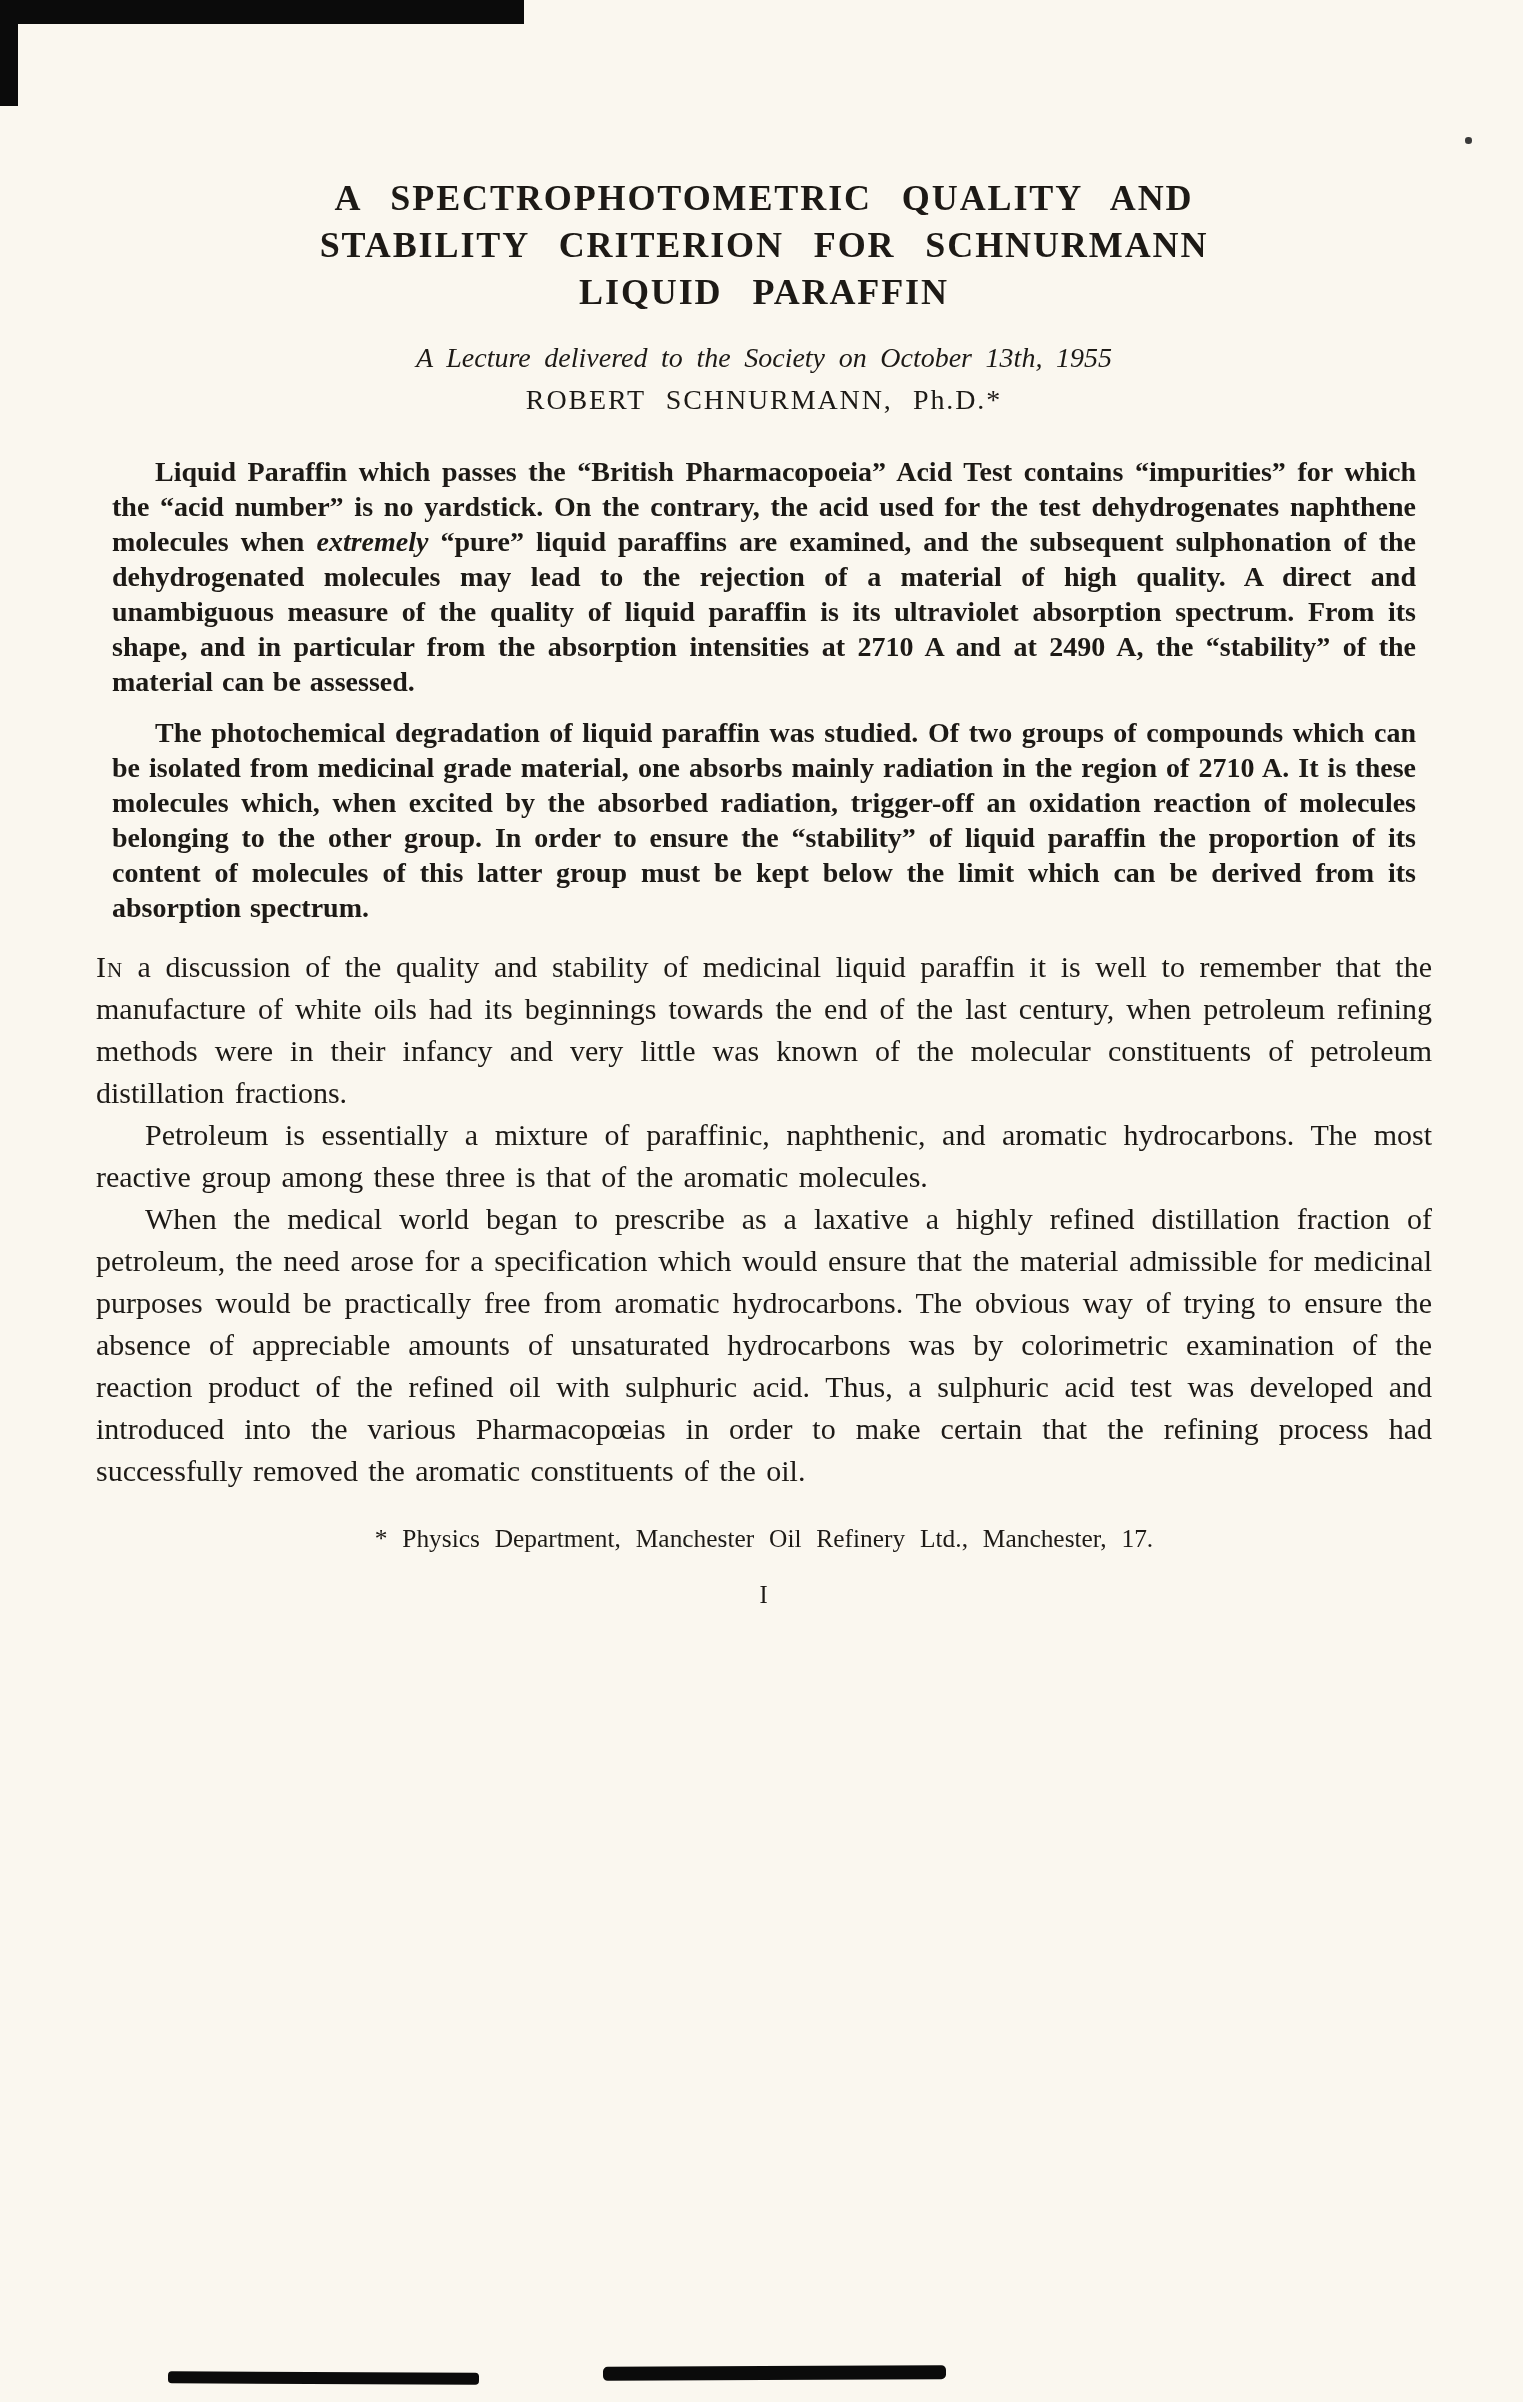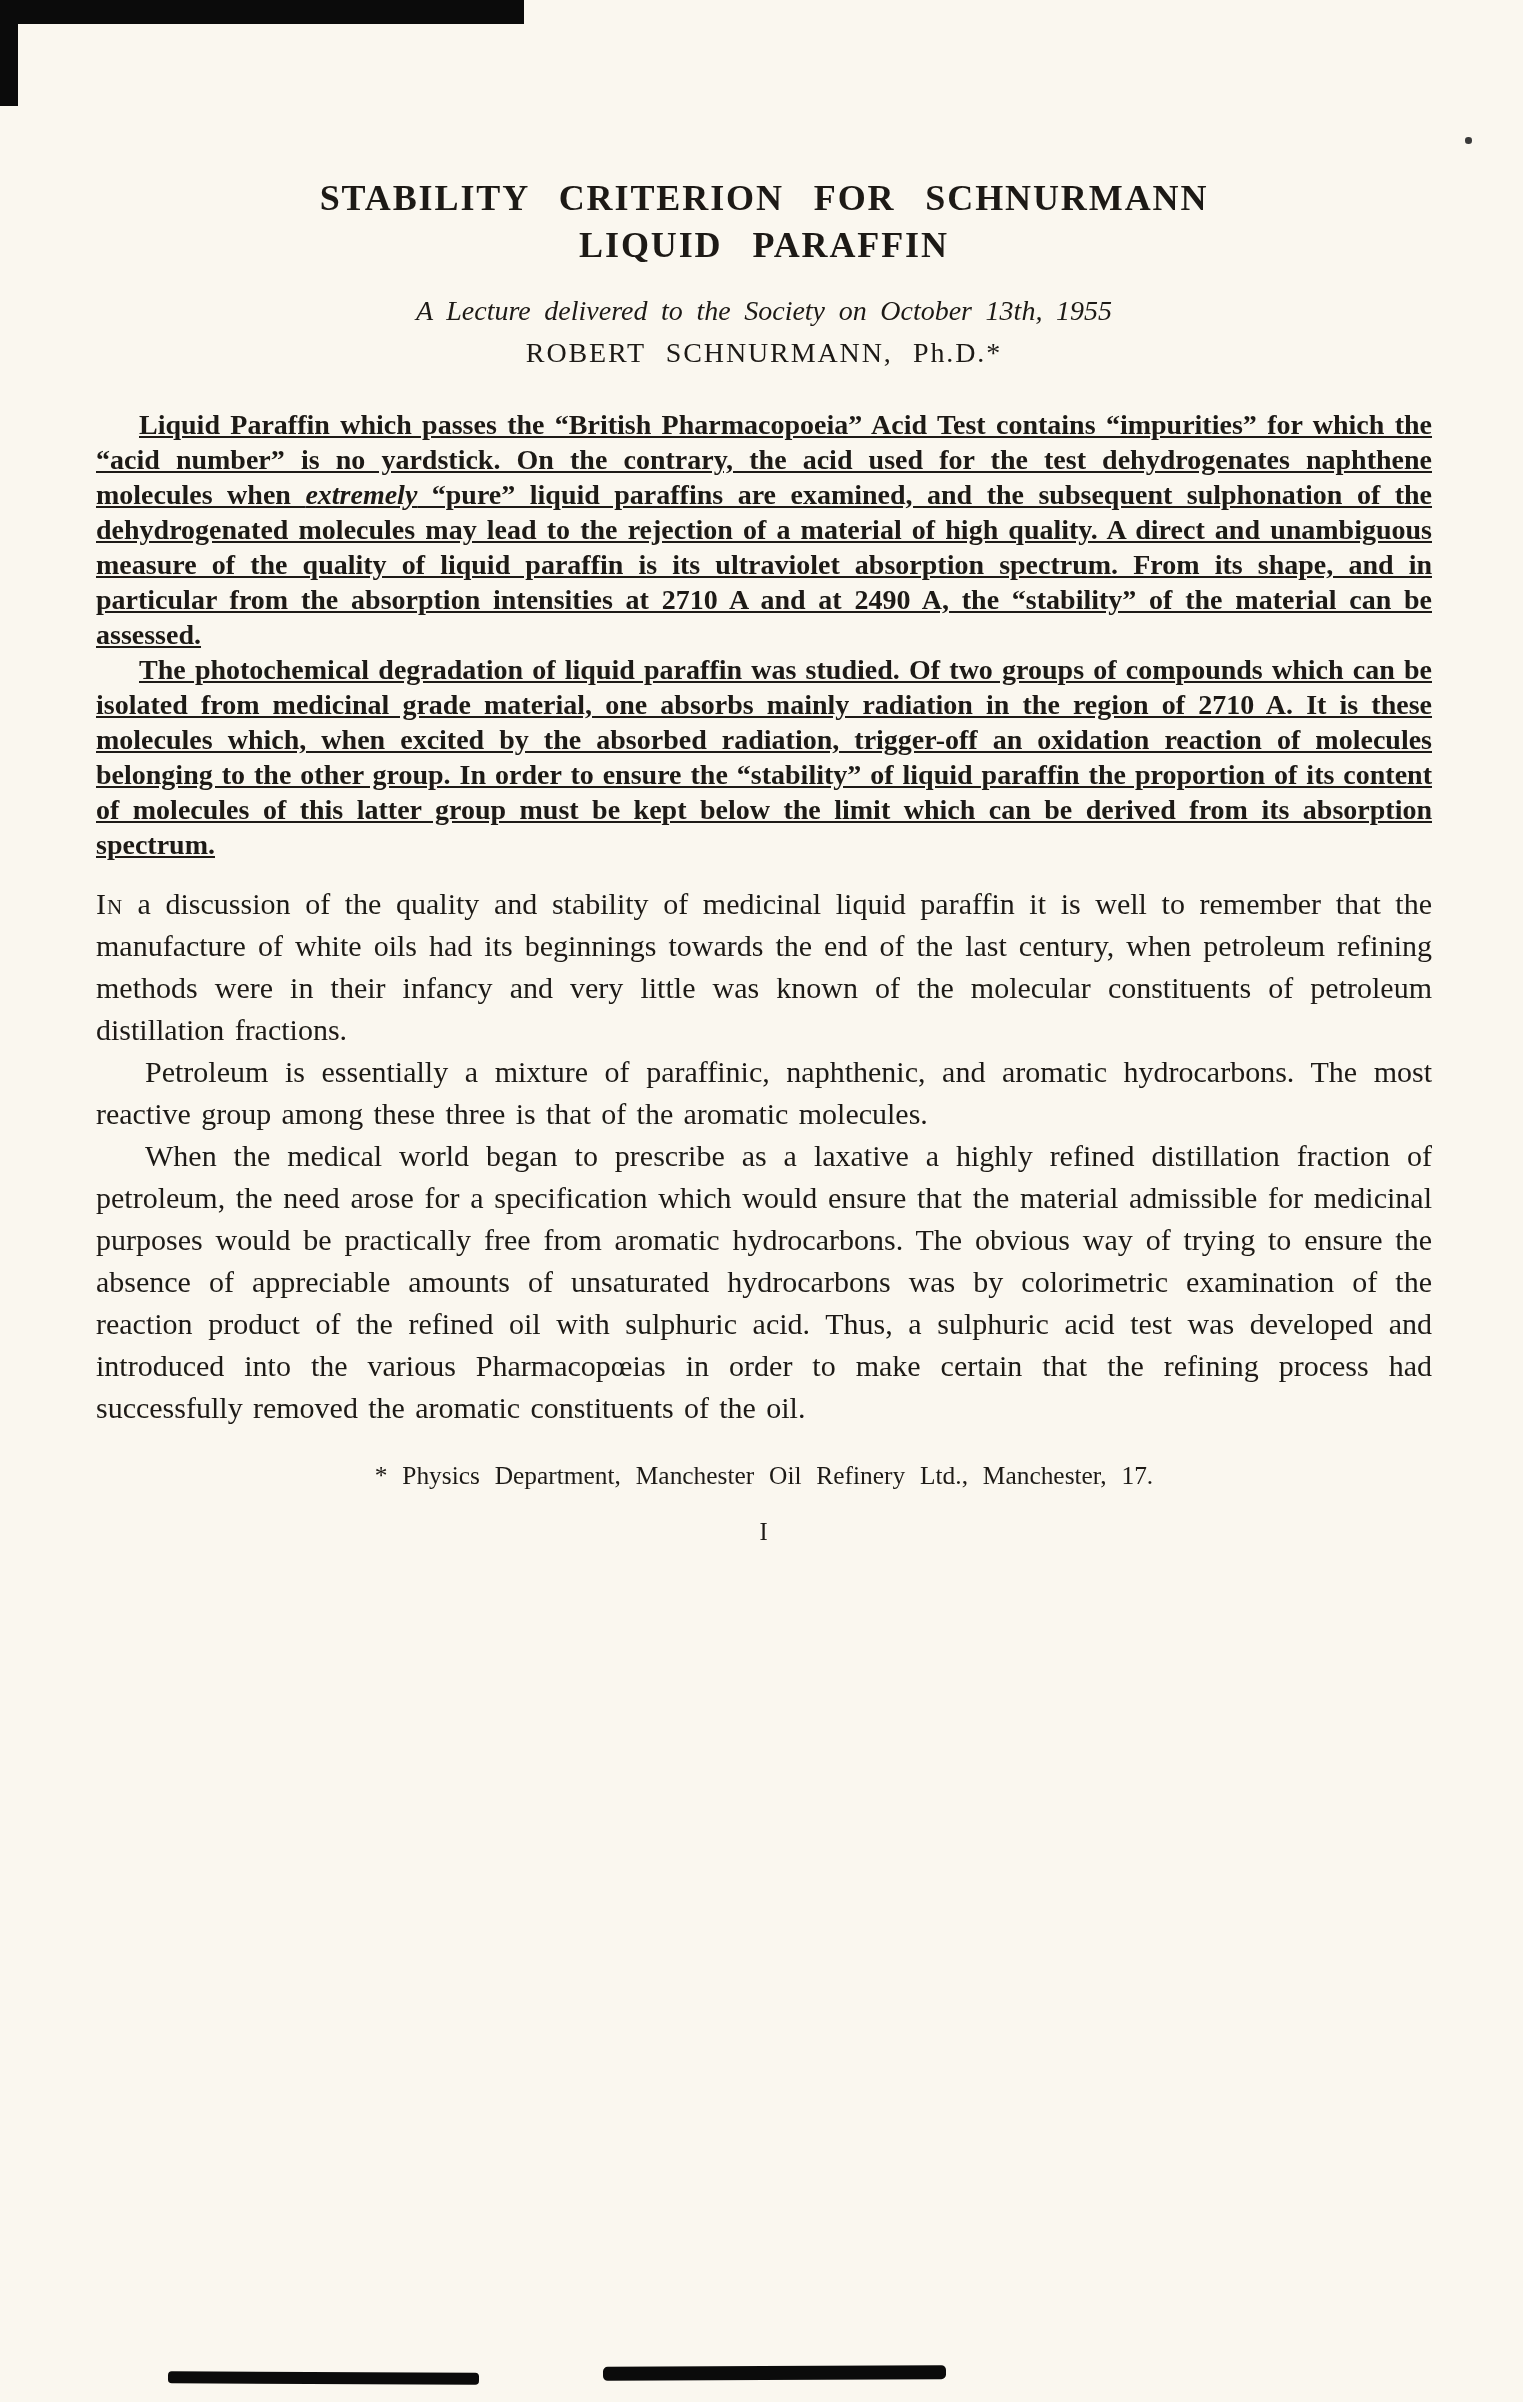--- a/index.html
+++ b/index.html
@@ -49,23 +49,22 @@
   }
   .abstract {
     margin-top: 38px;
     font-weight: bold;
     font-size: 28px;
     line-height: 35px;
     text-align: justify;
     word-spacing: 1.9px;
   }
   .abstract p {
-    margin: 0;
+    margin: 16px;
     text-indent: 43px;
-    text-decoration: underline;
   }
   .seg-bi { font-style: italic; }
   .seg-sc { font-variant: small-caps; letter-spacing: 0.9px; }
   .section-heading {
     margin-top: 32px;
     text-align: center;
     font-size: 28px;
     font-variant: small-caps;
     letter-spacing: 2.8px;
   }
@@ -109,20 +108,21 @@
 <div class="page">
 
   <div class="artifact artifact-top"></div>
   <div class="artifact artifact-left"></div>
   <div class="artifact artifact-bottom-left"></div>
   <div class="artifact artifact-bottom-mid"></div>
   <div class="artifact-speck artifact"></div>
 
   <div class="content">
     <h1 class="title">
+        <div>A SPECTROPHOTOMETRIC QUALITY AND</div>
         <div>STABILITY CRITERION FOR SCHNURMANN</div>
         <div>LIQUID PARAFFIN</div>
       </h1>
     <div class="subtitle">A Lecture delivered to the Society on October 13th, 1955</div>
     <div class="author">ROBERT SCHNURMANN, Ph.D.*</div>
     <div class="abstract">
         <p class="abstract-p first"><span>Liquid Paraffin which passes the “British Pharmacopoeia” Acid Test contains “impurities” for which the “acid number” is no yardstick.  On the contrary, the acid used for the test dehydrogenates naphthene molecules when </span><span class="seg-bi">extremely</span><span> “pure” liquid paraffins are examined, and the subsequent sulphonation of the dehydrogenated molecules may lead to the rejection of a material of high quality.  A direct and unambiguous measure of the quality of liquid paraffin is its ultraviolet absorption spectrum.  From its shape, and in particular from the absorption intensities at 2710 A and at 2490 A, the “stability” of the material can be assessed.</span></p>
         <p class="abstract-p"><span>The photochemical degradation of liquid paraffin was studied.  Of two groups of compounds which can be isolated from medicinal grade material, one absorbs mainly radiation in the region of 2710 A.  It is these molecules which, when excited by the absorbed radiation, trigger-off an oxidation reaction of molecules belonging to the other group.  In order to ensure the “stability” of liquid paraffin the proportion of its content of molecules of this latter group must be kept below the limit which can be derived from its absorption spectrum.</span></p>
       </div>
     <div class="body">

